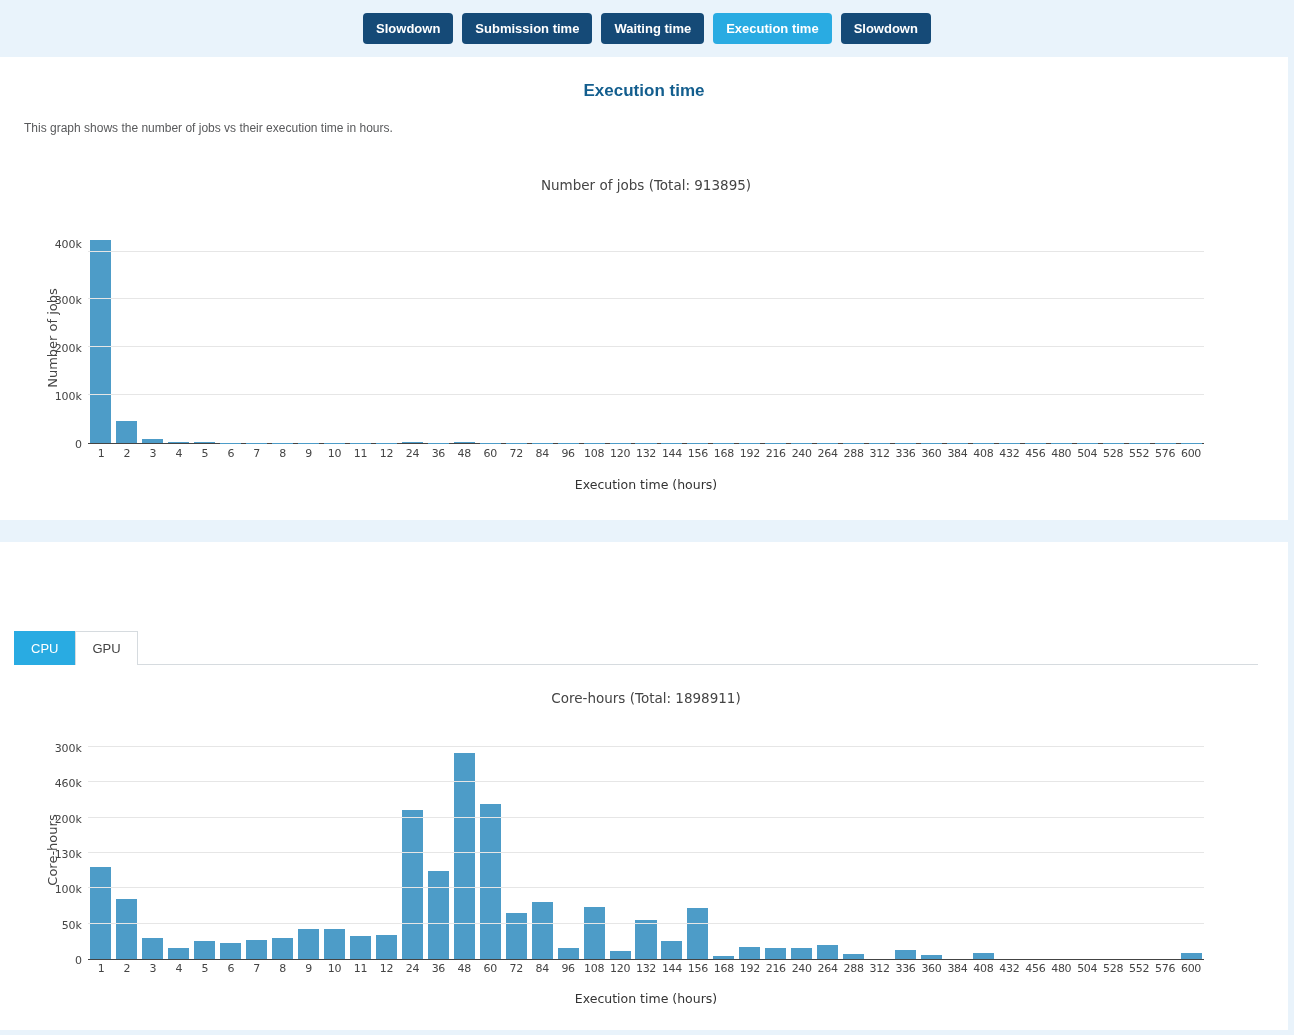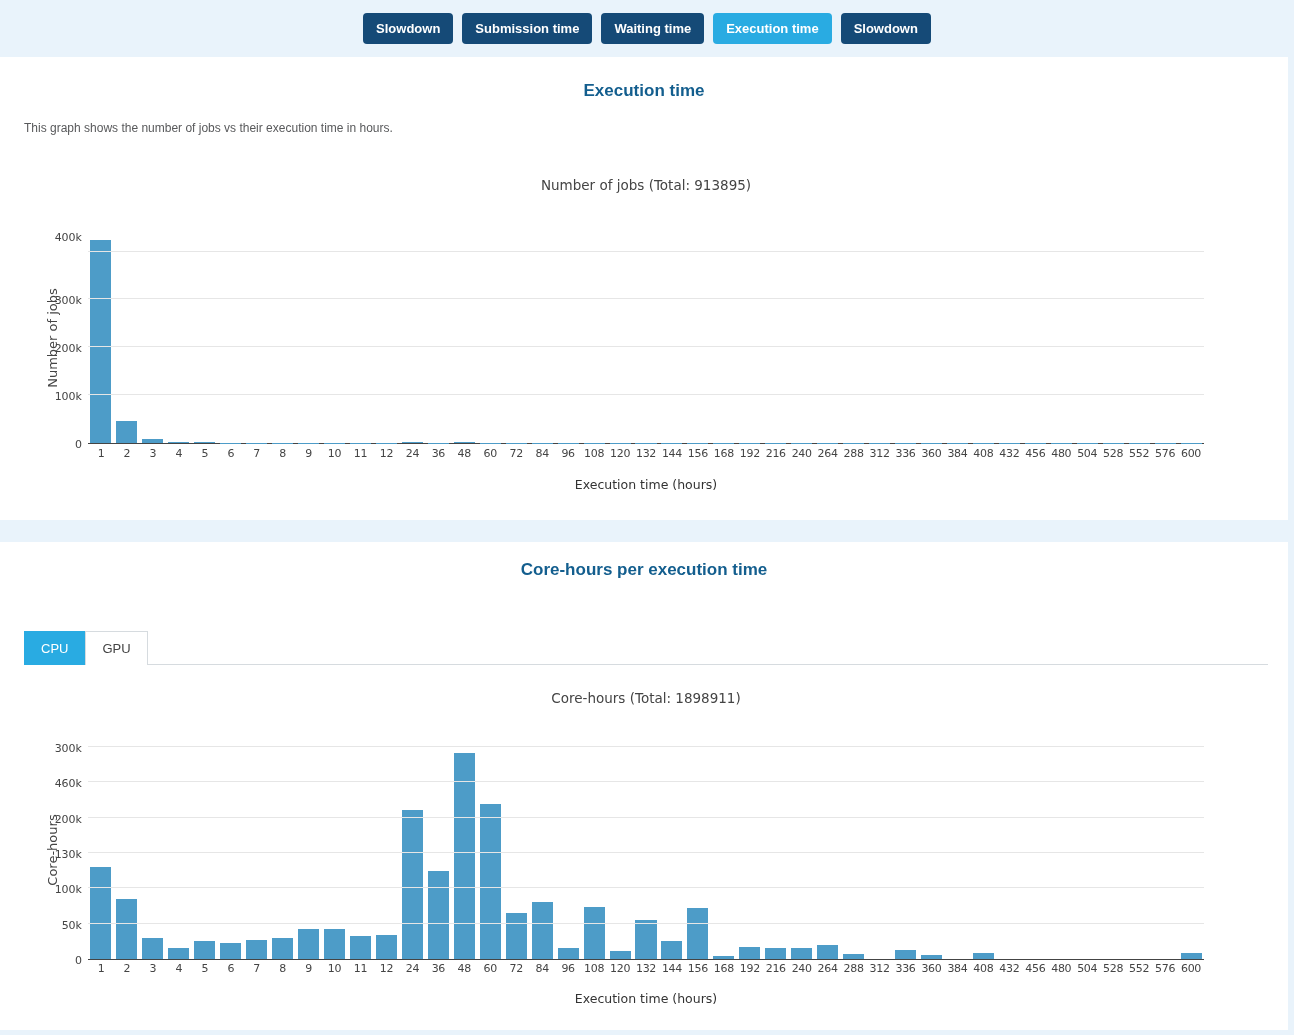--- a/index.html
+++ b/index.html
@@ -40,21 +40,21 @@
   #sec2 .page-title { top: 18px; }
   .desc {
     position: absolute; left: 24px;
     font-size: 12px; color: #58595b;
   }
   #sec1 .desc { top: 64px; }
   #sec2 .desc { top: 58px; }
 
   
   .tab-row {
-    position: absolute; left: 24px; top: 88px; width: 1244px; height: 35px;
+    position: absolute; left: 14px; top: 88px; width: 1244px; height: 35px;
     display: flex; align-items: flex-end;
     border-bottom: 1px solid #d6dbdf;
   }
   .tab {
     height: 34px; padding: 0 16px;
     display: flex; align-items: center; justify-content: center;
     font-size: 13px; color: #444; background: #fff;
     border: 1px solid #d6dbdf; border-bottom: none;
     cursor: pointer; margin-bottom: -1px;
   }
@@ -136,21 +136,21 @@
   <p class="desc">This graph shows the number of jobs vs their execution time in hours.</p>
 
   <div>
     <div class="chart-title">Number of jobs (Total: 913895)</div>
     <div class="ytitle">Number of jobs</div>
     <div class="yticks">
         <div class="ytick" style="bottom: -7px;">0</div>
         <div class="ytick" style="bottom: 40.8458px;">100k</div>
         <div class="ytick" style="bottom: 88.6916px;">200k</div>
         <div class="ytick" style="bottom: 136.537px;">300k</div>
-        <div class="ytick" style="bottom: 200px; text-align: right;">400k</div>
+        <div class="ytick" style="bottom: 193px; text-align: right;">400k</div>
       </div>
     <div class="plot">
       <div class="bars">
           <div class="slot">
             <div class="bar" style="background: rgb(77, 156, 200); height: 203.105px;"></div>
           </div>
           <div class="slot">
             <div class="bar" style="background: rgb(77, 156, 200); height: 22.4875px;"></div>
           </div>
           <div class="slot">
@@ -327,21 +327,20 @@
         <div class="xtick">576</div>
         <div class="xtick">600</div>
       </div>
     <div class="xtitle">Execution time (hours)</div>
   </div>
 </div>
 
 <div class="band divider"></div>
 
 <div class="section" id="sec2">
-  <h2 class="page-title">Core-hours per execution time</h2>
 
   <div class="tab-row">
     <div class="tab active">CPU</div>
     <div class="tab">GPU</div>
   </div>
 
   <div>
     <div class="chart-title">Core-hours (Total: 1898911)</div>
     <div class="ytitle">Core-hours</div>
     <div class="yticks">

